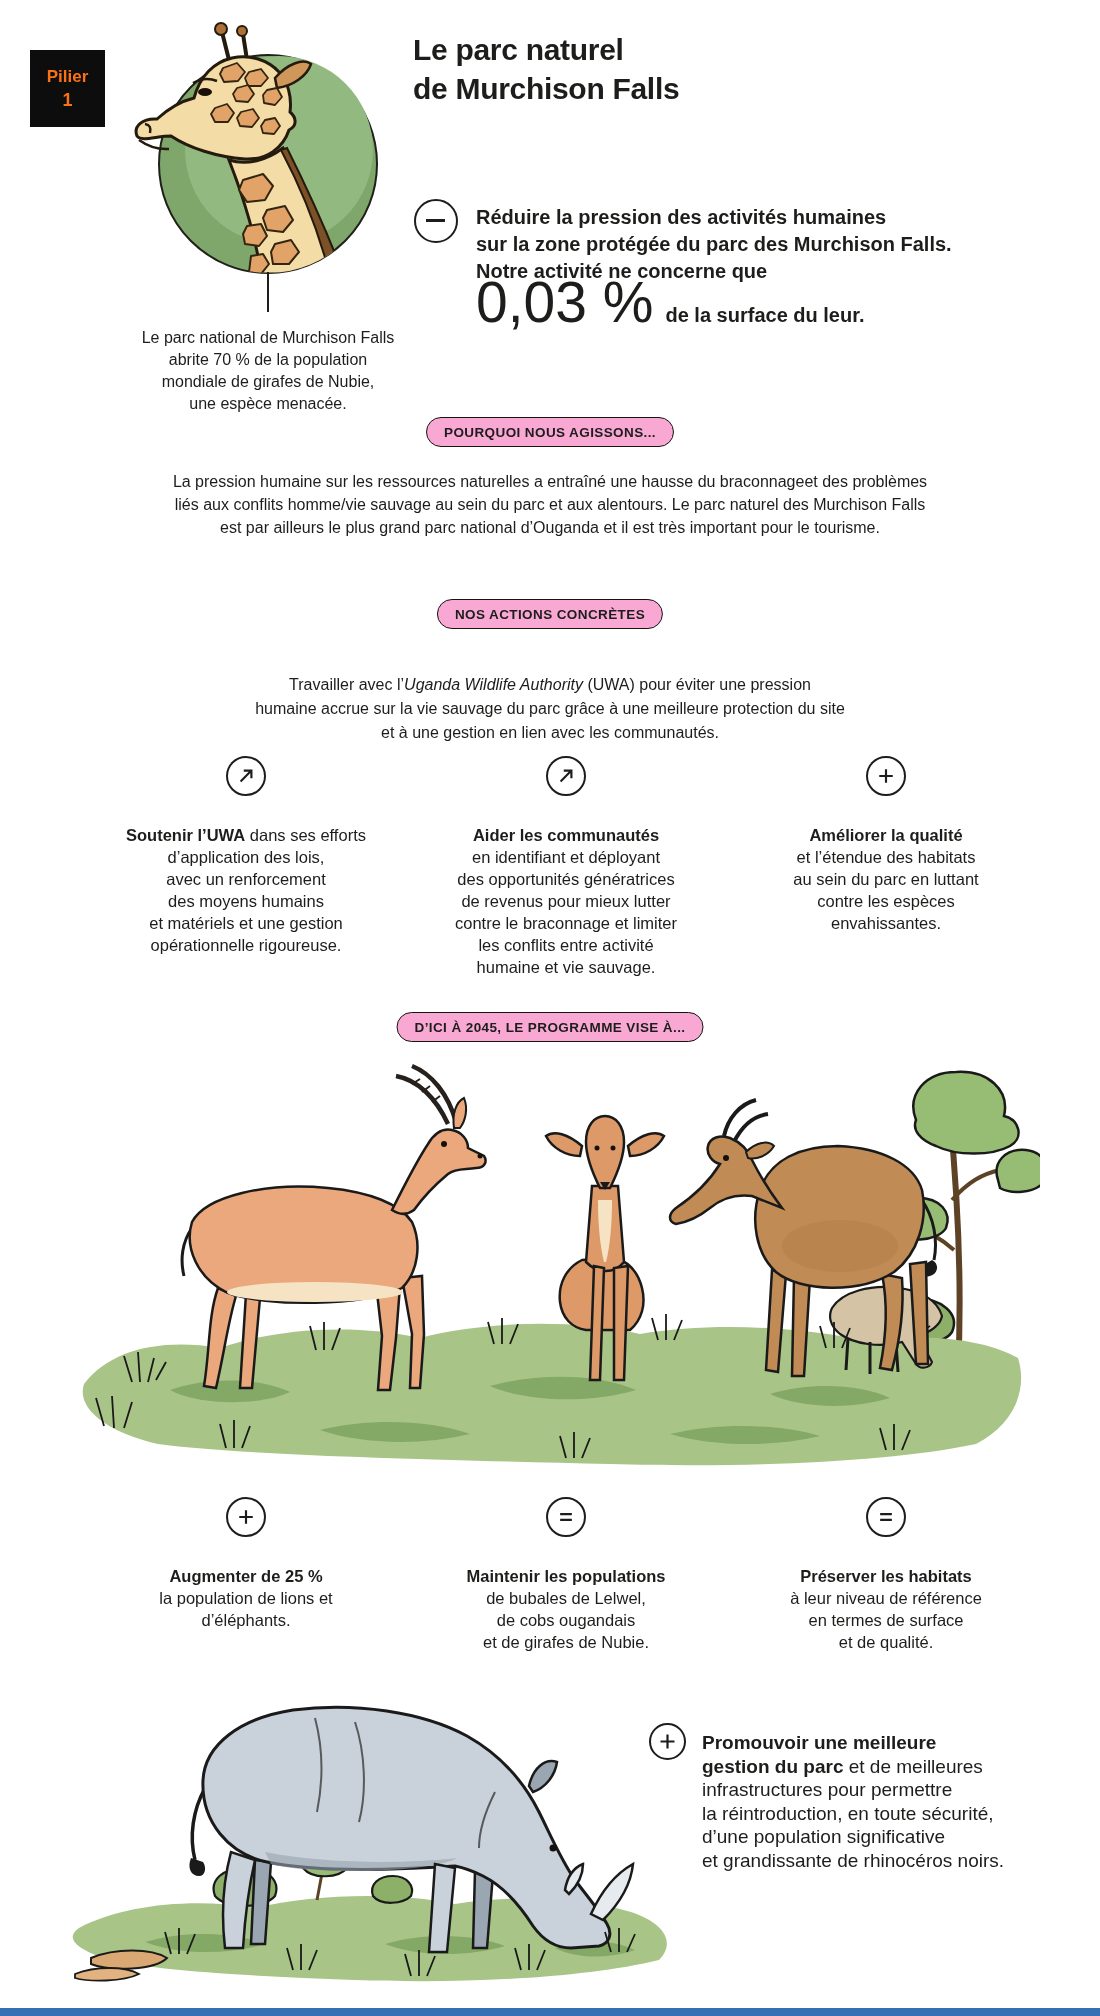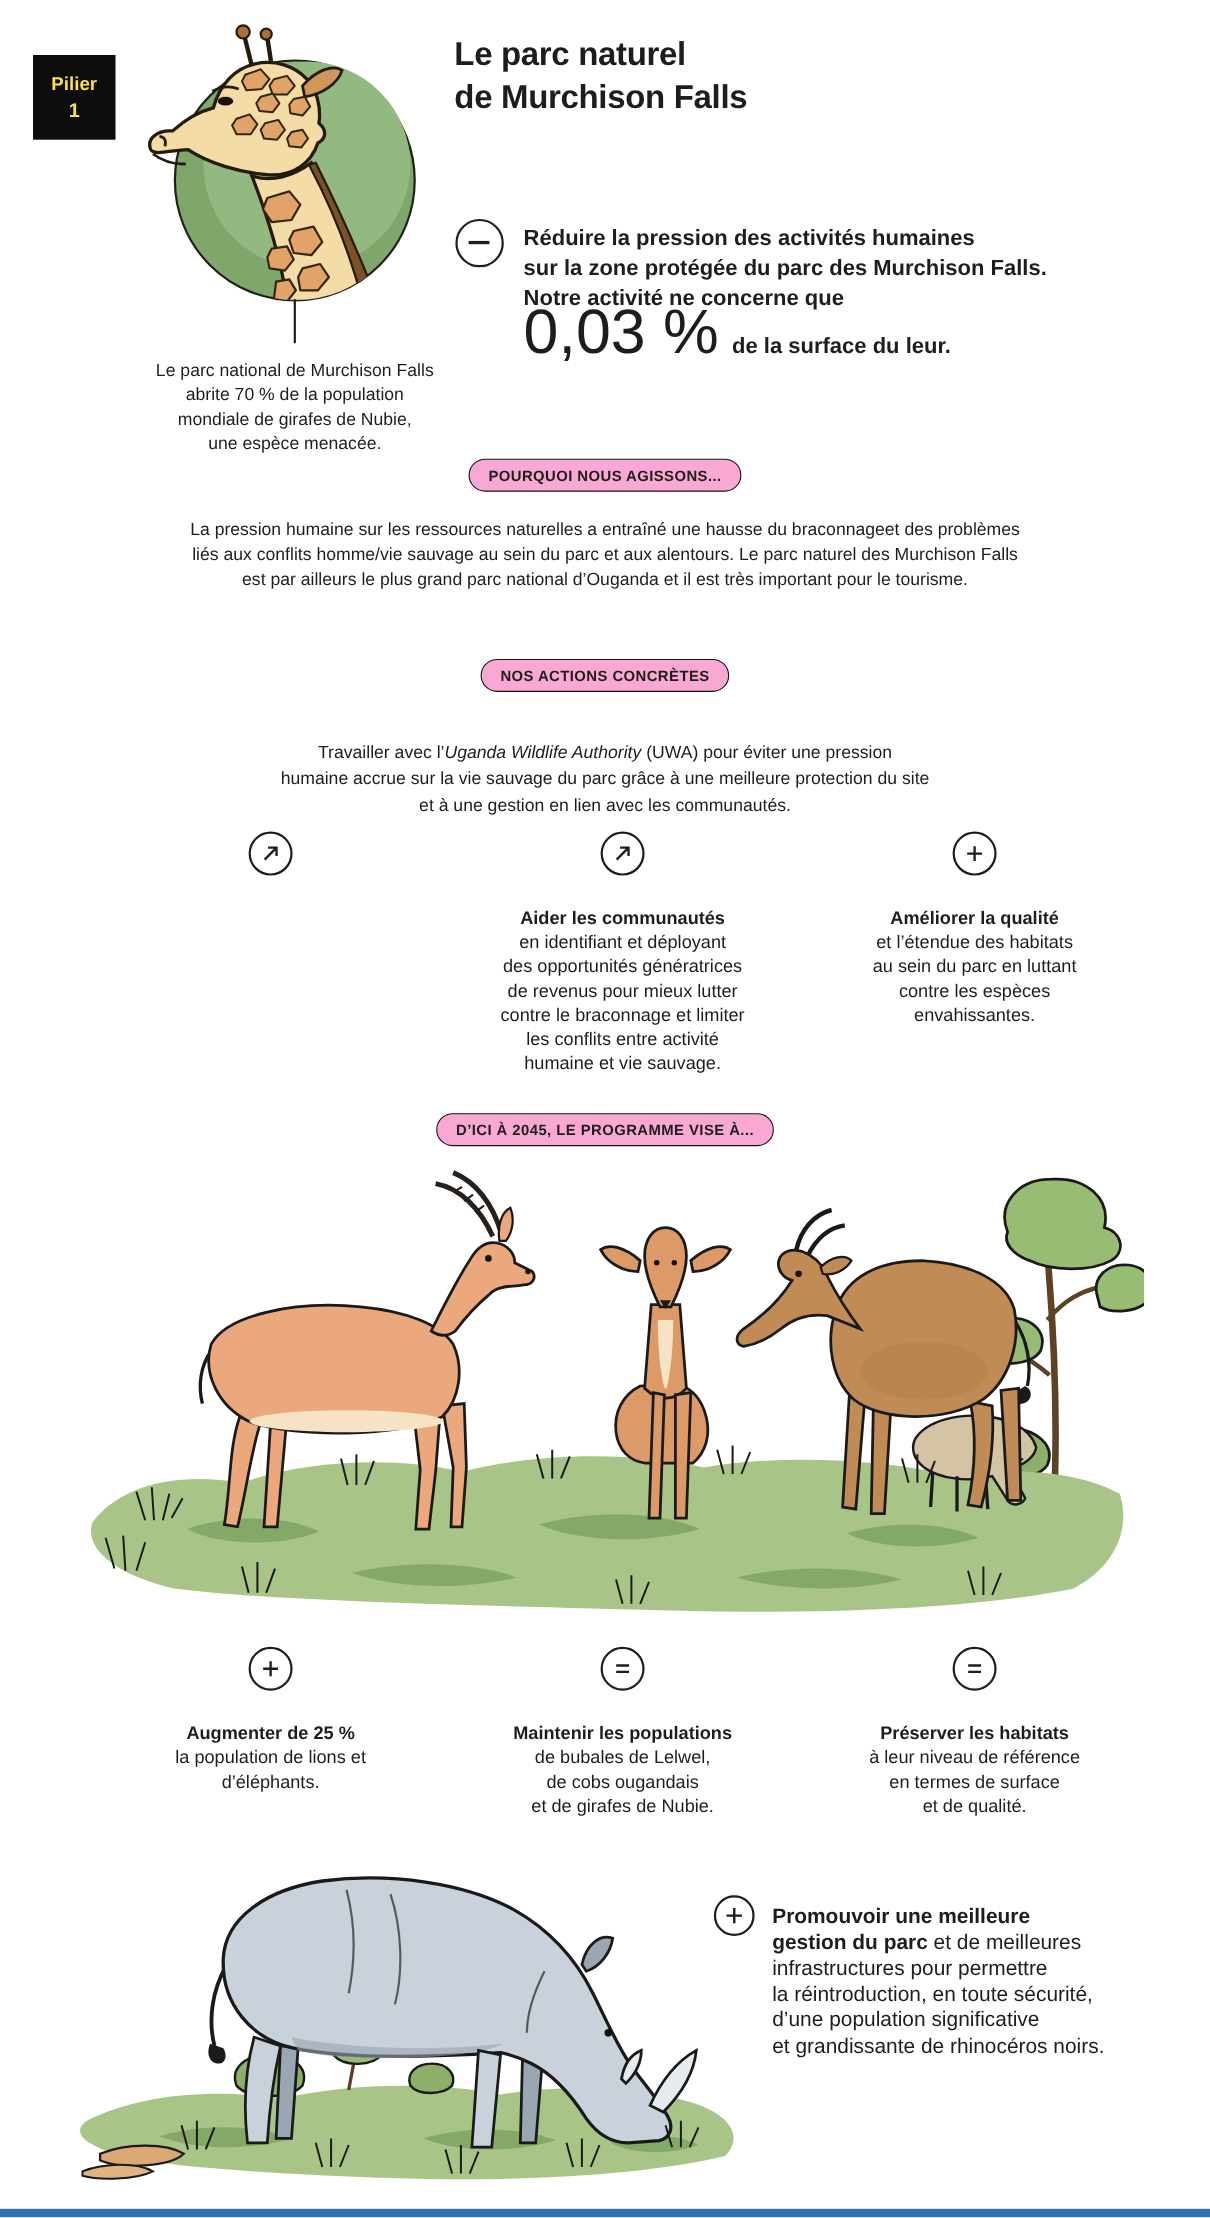--- a/index.html
+++ b/index.html
@@ -6,21 +6,21 @@
   .page {
     position:relative; width:1100px; height:2016px; background:#ffffff;
     font-family:"Liberation Sans", sans-serif; color:#1d1d1b; overflow:hidden;
   }
   .ml { white-space:pre-line;margin-top:13px; }
   b { font-weight:700; }
   em { font-style:italic; }
 
   
   .badge { position:absolute; left:30px; top:50px; width:75px; height:77px; background:#0d0d0d;
-           color:#fde047; display:flex; flex-direction:column; align-items:center; justify-content:center; gap:3px; }
+           color:#f97316; display:flex; flex-direction:column; align-items:center; justify-content:center; gap:3px; }
   .badge .l1 { font-size:17px; font-weight:700; }
   .badge .l2 { font-size:18px; font-weight:700; }
 
   
   .giraffe { position:absolute; left:125px; top:20px; width:260px; height:260px; overflow:visible; }
   .leader { position:absolute; left:267px; top:272px; width:1.5px; height:40px; background:#1d1d1b; }
   .title { position:absolute; left:413px; top:30px; margin:0; font-size:30px; line-height:39px;
            font-weight:800; letter-spacing:-0.3px; }
   .minus-ic { position:absolute; left:414px; top:199px; width:44px; height:44px;
               border:2.5px solid #1d1d1b; border-radius:50%; box-sizing:border-box; }
@@ -148,20 +148,26 @@
 humaine accrue sur la vie sauvage du parc grâce à une meilleure protection du site
 et à une gestion en lien avec les communautés.</span></p>
 
   <div class="cols" style="top:756px">
     <div class="col">
       <div class="circle-ic">
         <svg width="40" height="40" viewBox="0 0 40 40">
             <path d="M14 26 L26 14 M17.5 14 H26 V22.5" stroke="#1d1d1b" stroke-width="2.4" fill="none"></path>
           </svg>
       </div>
+      <div class="col-text ml"><b>Soutenir l’UWA</b><span> dans ses efforts
+d’application des lois,
+avec un renforcement
+des moyens humains
+et matériels et une gestion
+opérationnelle rigoureuse.</span></div>
     </div>
     <div class="col">
       <div class="circle-ic">
         <svg width="40" height="40" viewBox="0 0 40 40">
             <path d="M14 26 L26 14 M17.5 14 H26 V22.5" stroke="#1d1d1b" stroke-width="2.4" fill="none"></path>
           </svg>
       </div>
       <div class="col-text ml"><b>Aider les communautés</b><span>
 en identifiant et déployant
 des opportunités génératrices

